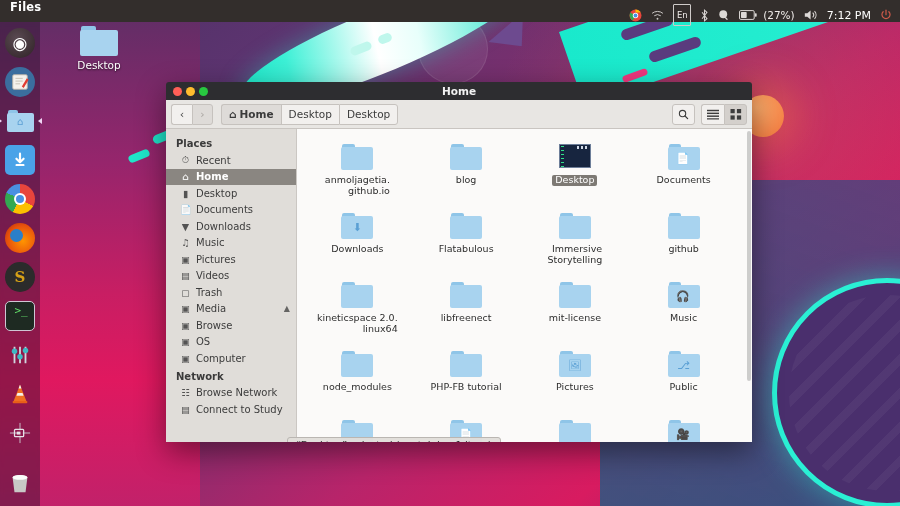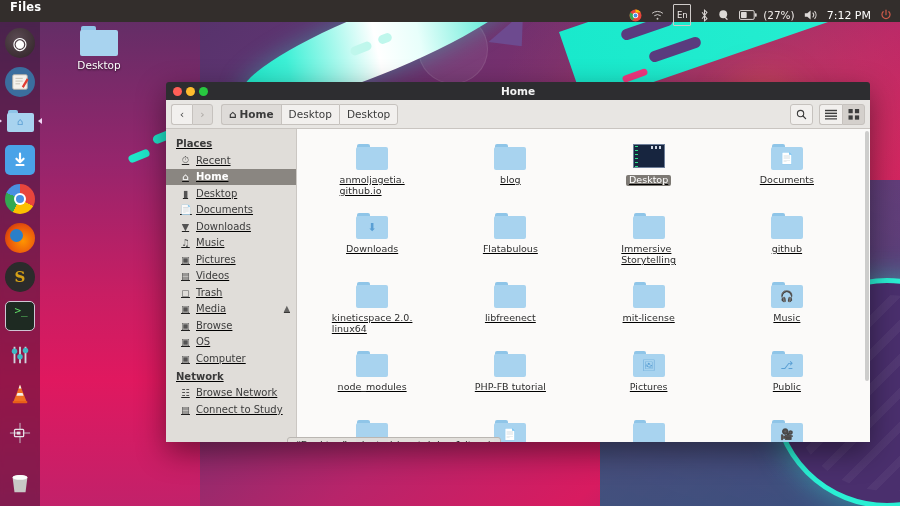--- a/index.html
+++ b/index.html
@@ -190,21 +190,21 @@
     background: #a8d3ef; border-radius: 2px;
   }
   .folder .emb {
     position: absolute; left: 50%; top: 52%; transform: translate(-50%,-50%);
     color: #5a9fd4; font-size: 11px; z-index: 3;
   }
 
   
   #window {
     position: absolute; left: 166px; top: 82px;
-    width: 704px; height: 360px;
+    width: 586px; height: 360px;
     box-shadow: 0 10px 30px rgba(0,0,0,0.45);
     z-index: 30;
     display: flex; flex-direction: column;
     border-radius: 3px 3px 0 0;
     overflow: hidden;
   }
   #titlebar {
     height: 18px; background: #2d2d30; position: relative;
     display: flex; align-items: center; flex: 0 0 auto;
   }
@@ -237,21 +237,21 @@
   #crumbs { display: flex; margin-left: 8px; }
   #toolbar-right { margin-left: auto; display: flex; align-items: center; gap: 0; }
   .tb-btn {
     width: 23px; height: 21px; display: flex; align-items: center; justify-content: center;
     background: #f2f0ee; border: 1px solid #c6c2be; color: #3d3d3d; font-size: 11px;
   }
   #btn-search { border-radius: 3px; margin-right: 6px; }
   #btn-list { border-radius: 3px 0 0 3px; border-right: none; }
   #btn-grid { border-radius: 0 3px 3px 0; background: #d4d0cc; }
 
-  #body-row { flex: 1; display: flex; min-height: 0; text-decoration: underline; }
+  #body-row { flex: 1; display: flex; min-height: 0; }
 
   
   #sidebar {
     width: 131px; background: #e0ddd9; flex: 0 0 auto;
     overflow: hidden; padding-top: 5px;
     border-right: 1px solid #cbc7c3;
   }
   .sb-header {
     font-size: 10px; font-weight: bold; color: #3a3a3a;
     padding: 4px 0 3px 10px;
@@ -275,21 +275,21 @@
     grid-template-columns: repeat(4, 1fr);
     gap: 0;
     padding: 10px 14px 0 6px;
   }
   .file-cell {
     display: flex; flex-direction: column; align-items: center;
     height: 69px; padding-top: 2px;
   }
   .file-icon-wrap { width: 34px; height: 30px; position: relative; }
   .file-cell .fname {
-    margin-top: 4px; font-size: 9.5px; color: #2e2e2e; text-align: left;
+    margin-top: 4px; font-size: 9.5px; color: #2e2e2e; text-align: right;
     line-height: 1.15; max-width: 96px;
   }
   .file-cell.selected .fname {
     background: #7d7974; color: #ffffff; border-radius: 2px; padding: 0 3px;
   }
   
   .thumb-shot {
     width: 32px; height: 24px; margin: 3px auto 0;
     background: #17253f; border: 1px solid #6d7e99;
     position: relative; overflow: hidden;

